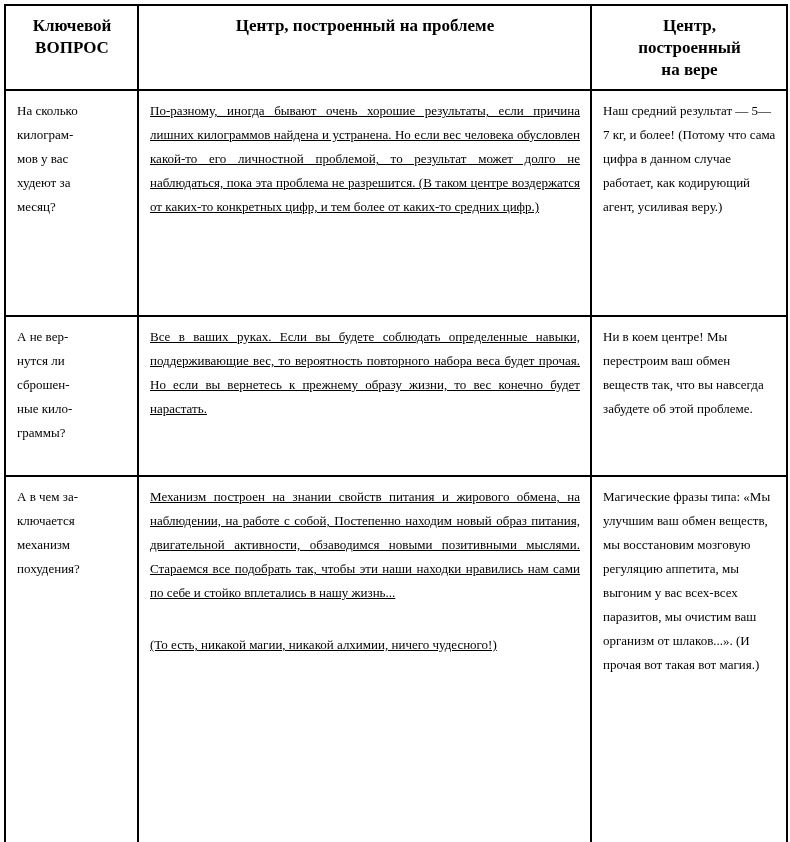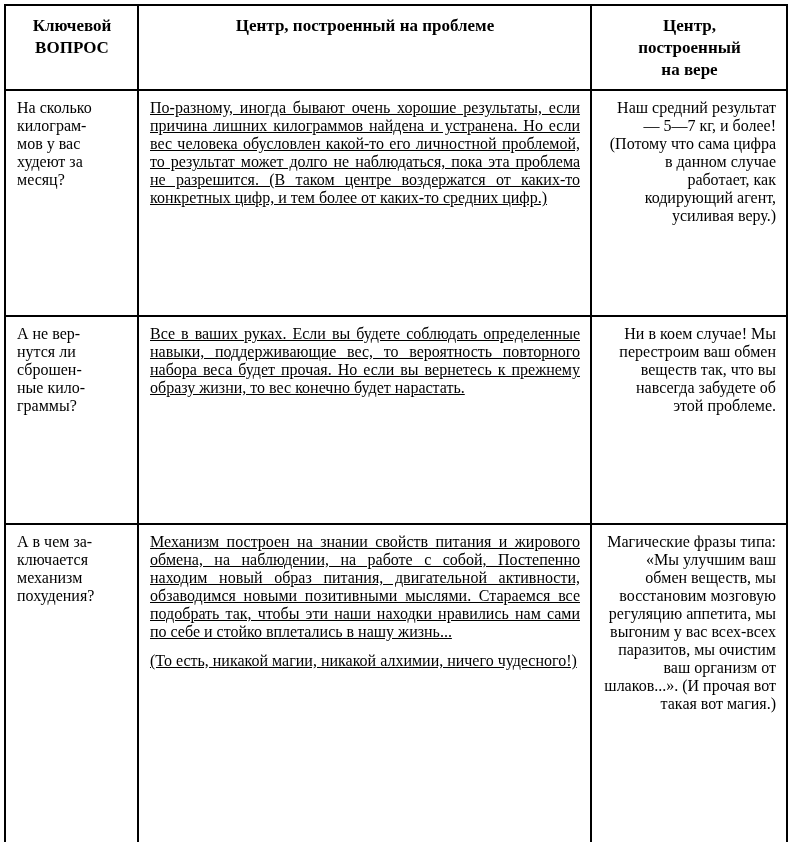--- a/index.html
+++ b/index.html
@@ -23,29 +23,29 @@
     padding: 8px 10px 8px 11px;
   }
   table.cmp th {
     font-size: 17px;
     line-height: 22px;
     font-weight: bold;
     text-align: center;
     padding-top: 9px;
   }
   table.cmp td {
-    font-size: 16px;
-    line-height: 18px;
+    font-size: 13px;
+    line-height: 24px;
   }
   .pre { white-space: pre-line; }
   .q-cell { text-align: left; }
   .k-cell { text-align: justify; text-decoration: underline; }
-  .f-cell { text-align: right; }
+  .f-cell { text-align: left; }
   td p { margin: 0; }
-  td p.note { margin-top: 11px; }
+  td p.note { margin-top: 28px; }
 </style>
 </head>
 <body>
 
 <div class="page">
   <table class="cmp">
     <colgroup>
       <col style="width:133px">
       <col style="width:453px">
       <col style="width:196px">
@@ -67,31 +67,31 @@
 мов у вас
 худеют за
 месяц?</td>
         <td class="k-cell">
           <p>По-разному, иногда бывают очень хорошие результаты, если причина лишних килограммов найдена и устранена. Но если вес человека обусловлен какой-то его личностной проблемой, то результат может долго не наблюдаться, пока эта проблема не разрешится. (В таком центре воздержатся от каких-то конкретных цифр, и тем более от каких-то средних цифр.)</p>
         </td>
         <td class="f-cell">
           <p>Наш средний результат — 5—7 кг, и более! (Потому что сама цифра в данном случае работает, как кодирующий агент, усиливая веру.)</p>
         </td>
       </tr>
-      <tr style="height:208px">
+      <tr style="height:160px">
         <td class="q-cell pre">А не вер-
 нутся ли
 сброшен-
 ные кило-
 граммы?</td>
         <td class="k-cell">
           <p>Все в ваших руках. Если вы будете соблюдать определенные навыки, поддерживающие вес, то вероятность повторного набора веса будет прочая. Но если вы вернетесь к прежнему образу жизни, то вес конечно будет нарастать.</p>
         </td>
         <td class="f-cell">
-          <p>Ни в коем случае! Мы перестроим ваш обмен веществ так, что вы навсегда забудете об этой проблеме.</p>
+          <p>Ни в коем центре! Мы перестроим ваш обмен веществ так, что вы навсегда забудете об этой проблеме.</p>
         </td>
       </tr>
       <tr style="height:424px">
         <td class="q-cell pre">А в чем за-
 ключается
 механизм
 похудения?</td>
         <td class="k-cell">
           <p>Механизм построен на знании свойств питания и жирового обмена, на наблюдении, на работе с собой, Постепенно находим новый образ питания, двигательной активности, обзаводимся новыми позитивными мыслями. Стараемся все подобрать так, чтобы эти наши находки нравились нам сами по себе и стойко вплетались в нашу жизнь...</p>
           <p class="note">(То есть, никакой магии, никакой алхимии, ничего чудесного!)</p>

